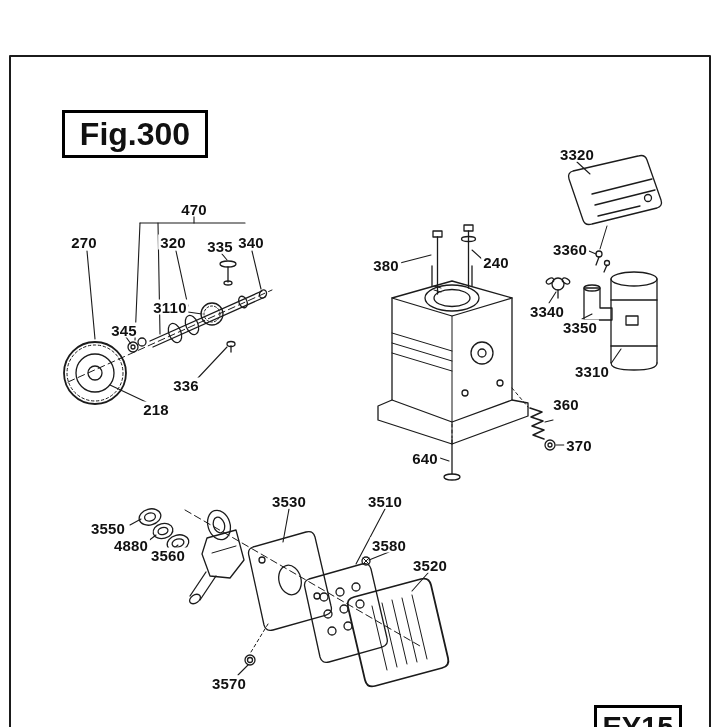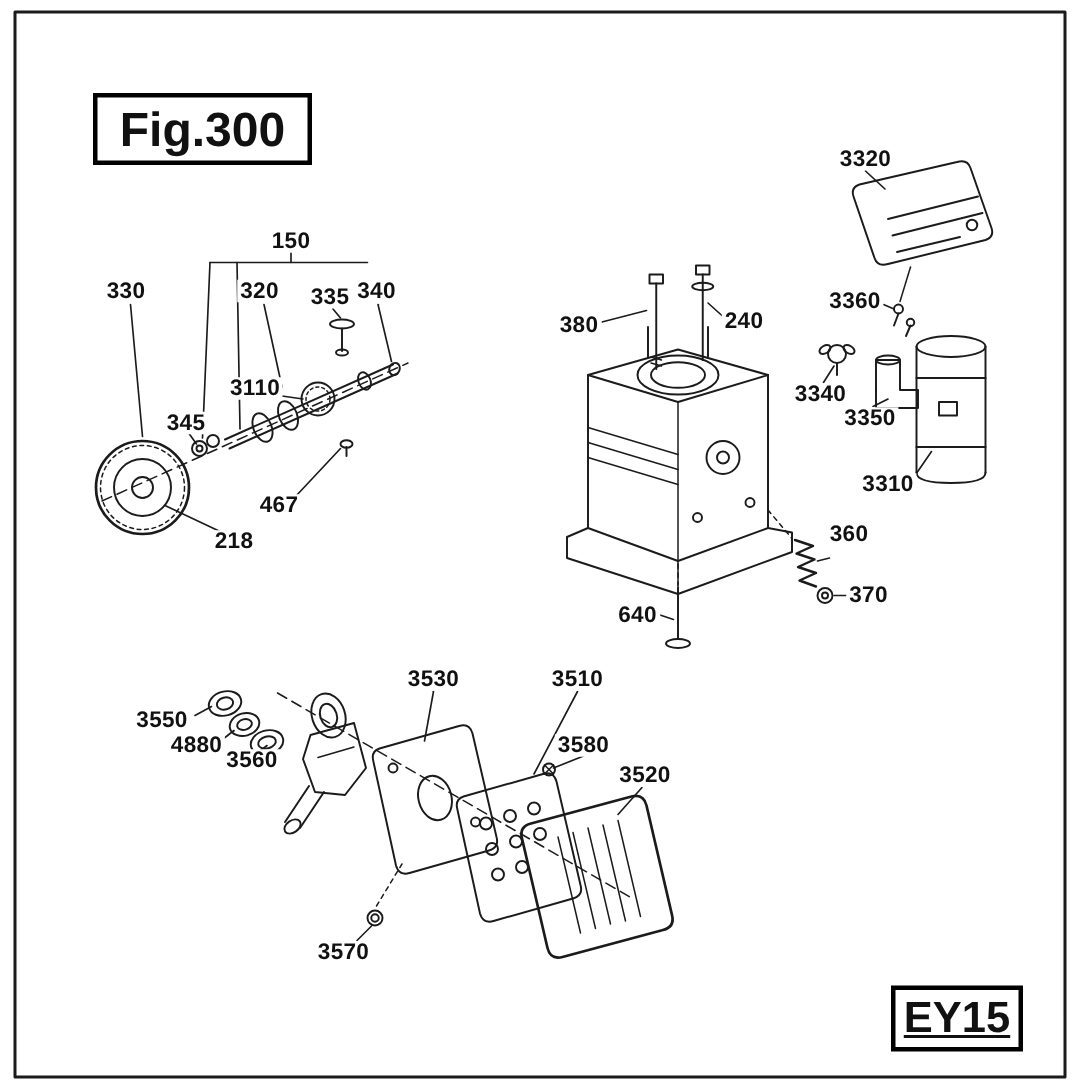--- a/index.html
+++ b/index.html
@@ -1,18 +1,18 @@
 <!DOCTYPE html>
 <html><head>
 <meta charset="utf-8">
 <style>
   html,body{margin:0;padding:0;background:#fff;}
   body{width:720px;height:727px;position:relative;overflow:hidden;
        font-family:"Liberation Sans",sans-serif;color:#111;}
-  .page{position:absolute;inset:0;}
+  .page{position:absolute;inset:0;margin-top:48px;}
   svg.art{position:absolute;left:0;top:0;}
   .plabel{position:absolute;transform:translate(-50%,-50%);
           font-size:15px;font-weight:700;letter-spacing:.2px;
           background:#fff;padding:0 2px;line-height:1;white-space:nowrap;}
   .boxlabel{position:absolute;border:3px solid #000;background:#fff;
             font-weight:700;line-height:1;display:flex;align-items:center;justify-content:center;}
   .fig-box{left:62px;top:62px;width:140px;height:42px;font-size:32px;}
   .code-box{left:594px;top:657px;width:82px;height:38px;font-size:29px;text-decoration:underline;}
 </style>
 </head>
@@ -201,28 +201,28 @@
     </g>
   </svg>
 
   <div class="boxlabel fig-box">
     <span>Fig.300</span>
   </div>
   <div class="boxlabel code-box">
     <span>EY15</span>
   </div>
 
-  <div class="plabel" style="left:194px;top:161px">150</div>
-  <div class="plabel" style="left:84px;top:194px">330</div>
+  <div class="plabel" style="left:194px;top:161px">470</div>
+  <div class="plabel" style="left:84px;top:194px">270</div>
   <div class="plabel" style="left:173px;top:194px">320</div>
   <div class="plabel" style="left:220px;top:198px">335</div>
   <div class="plabel" style="left:251px;top:194px">340</div>
   <div class="plabel" style="left:170px;top:259px">3110</div>
   <div class="plabel" style="left:124px;top:282px">345</div>
-  <div class="plabel" style="left:186px;top:337px">467</div>
+  <div class="plabel" style="left:186px;top:337px">336</div>
   <div class="plabel" style="left:156px;top:361px">218</div>
 
   <div class="plabel" style="left:577px;top:106px">3320</div>
   <div class="plabel" style="left:386px;top:217px">380</div>
   <div class="plabel" style="left:496px;top:214px">240</div>
   <div class="plabel" style="left:570px;top:201px">3360</div>
   <div class="plabel" style="left:547px;top:263px">3340</div>
   <div class="plabel" style="left:580px;top:279px">3350</div>
   <div class="plabel" style="left:592px;top:323px">3310</div>
   <div class="plabel" style="left:566px;top:356px">360</div>

